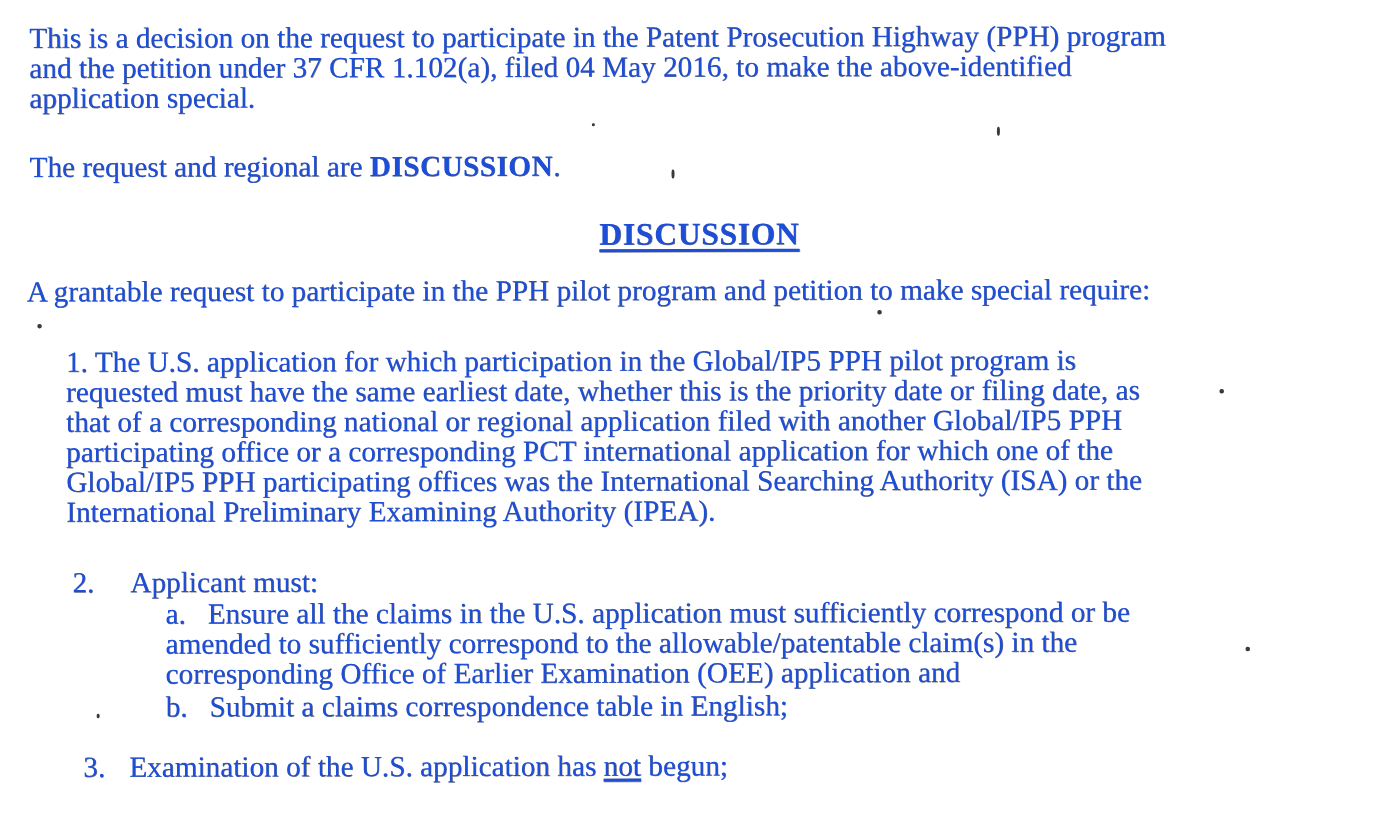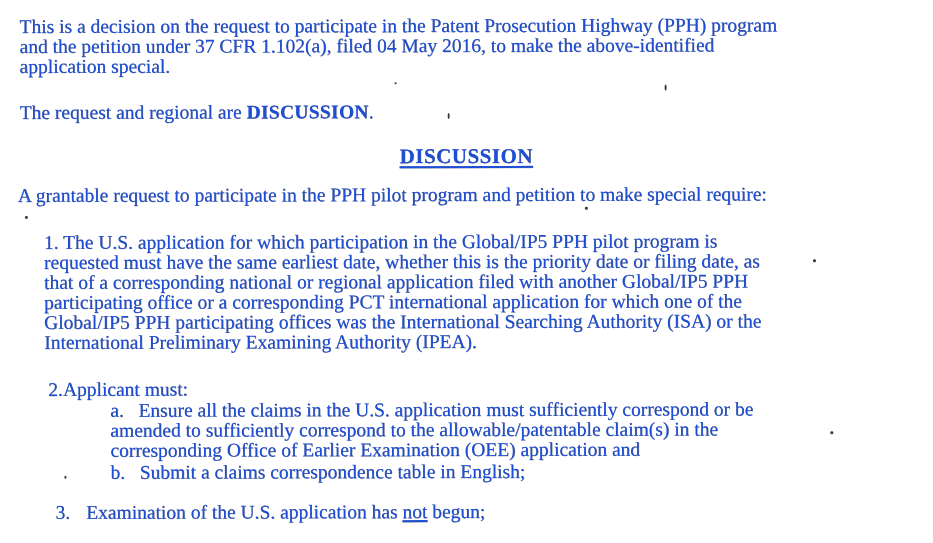--- a/index.html
+++ b/index.html
@@ -41,21 +41,21 @@
     letter-spacing: 0.5px;
   }
   .doc-heading .heading-text {
     text-decoration: underline;
     text-decoration-thickness: 2px;
     text-underline-offset: 3px;
   }
   .requirements-para { margin: 17px 0 0 18px; }
   .item-1            { margin: 27px 0 0 44px; }
   .item-2-line       { margin: 27px 0 0 48px; }
-  .item-2-label      { margin-left: 0; }
+  .item-2-label      { margin-left: 24px; }
   .subitem-a         { margin: 1px 0 0 110px; }
   .subitem-b         { margin: 2px 0 0 110px; }
   .item-3-line       { margin: 20px 0 0 55px; }
   .item-3-text       { margin-left: 16px; }
   .item-3-text u {
     text-decoration: underline;
     text-decoration-thickness: 1.5px;
     text-underline-offset: 2px;
   }
   .speck {

